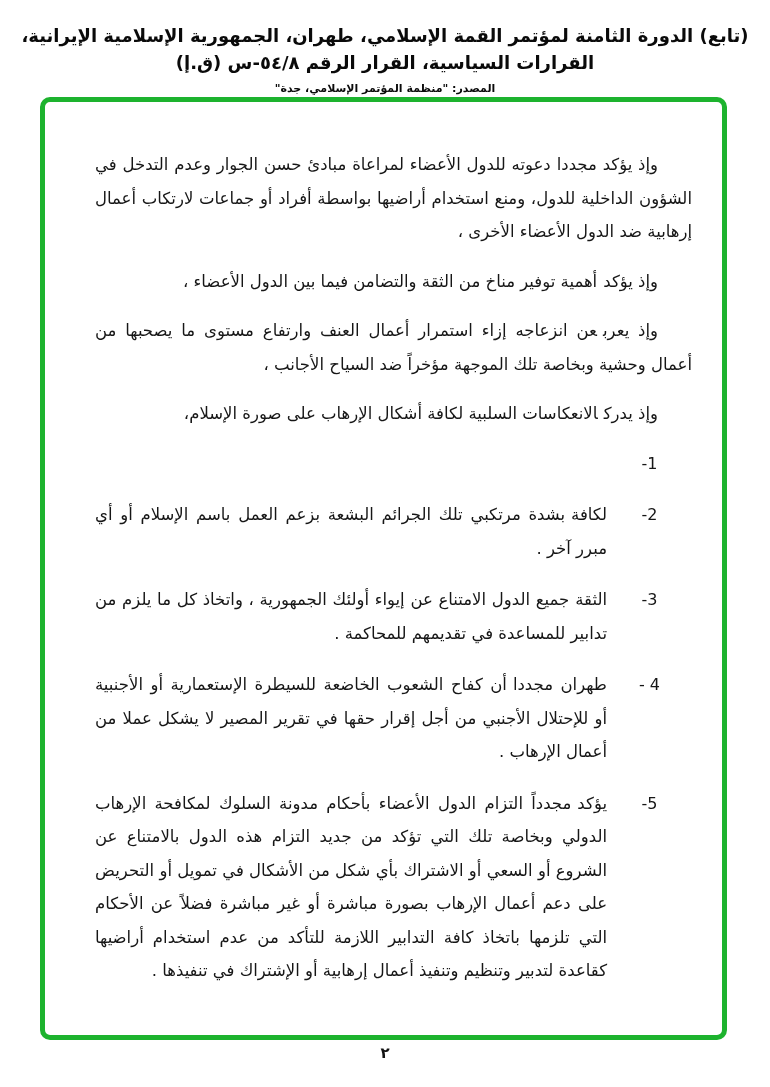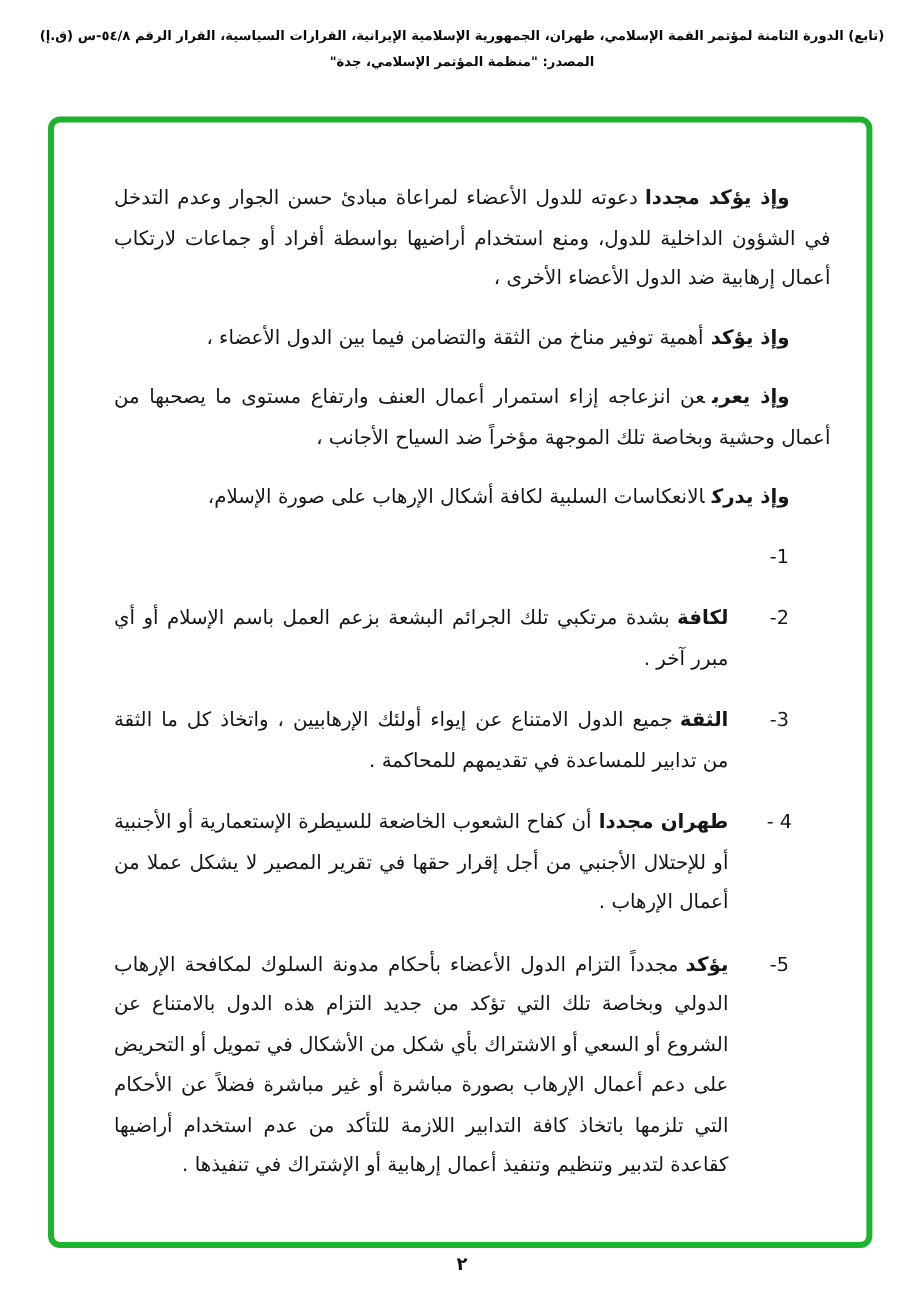--- a/index.html
+++ b/index.html
@@ -1,33 +1,33 @@
 <!DOCTYPE html>
 <html lang="ar"><head>
 <meta charset="utf-8">
 <style>
   html,body{margin:0;padding:0;background:#ffffff;}
   body{width:770px;height:1087px;font-family:"DejaVu Sans",sans-serif;color:#141414;}
   .page{position:relative;width:770px;height:1087px;background:#ffffff;overflow:hidden;}
 
   
   .doc-header{position:absolute;top:22px;left:10px;right:10px;direction:rtl;text-align:center;}
-  .doc-header .h1{font-weight:700;font-size:11px;line-height:1.5;color:#0a0a0a;}
+  .doc-header .h1{font-weight:700;font-size:18px;line-height:1.5;color:#0a0a0a;}
   .doc-header .h2{font-weight:700;font-size:11px;margin-top:6px;color:#0a0a0a;}
 
   
   .frame{position:absolute;left:40px;top:97px;width:677px;height:933px;
          border:5px solid #1db32e;border-radius:10px;box-sizing:content-box;}
 
   
   .content{position:absolute;top:0;left:0;right:0;direction:rtl;
            padding:46px 30px 10px 50px;
            font-size:16.5px;line-height:33.5px;text-align:justify;color:#161616;}
   .para{margin:0 0 16px 0;text-indent:34px;}
-  .lead{font-weight:700;margin-left:6px;white-space:nowrap;margin-top:30px;}
+  .lead{font-weight:400;margin-left:6px;white-space:nowrap;margin-top:30px;}
   .item{display:flex;margin:0 0 18px 0;}
   .marker{flex:0 0 85px;width:85px;text-align:center;direction:ltr;font-size:16px;}
   .itext{flex:1;text-align:justify;}
 
   .page-number{position:absolute;top:1044px;left:0;right:0;text-align:center;
                font-size:15px;font-weight:700;color:#111;}
 </style>
 </head>
 <body>
 
@@ -53,21 +53,21 @@
         <span class="marker" dir="ltr">-1</span>
       </div>
 
       <div class="item">
         <span class="marker" dir="ltr">-2</span>
         <span class="itext"><b class="lead">لكافة</b><span>بشدة مرتكبي تلك الجرائم البشعة بزعم العمل باسم الإسلام أو أي مبرر آخر .</span></span>
       </div>
 
       <div class="item">
         <span class="marker" dir="ltr">-3</span>
-        <span class="itext"><b class="lead">الثقة</b><span>جميع الدول الامتناع عن إيواء أولئك الإرهابيين ، واتخاذ كل ما الثقة من تدابير للمساعدة في تقديمهم للمحاكمة .</span></span>
+        <span class="itext"><b class="lead">الثقة</b><span>جميع الدول الامتناع عن إيواء أولئك الجمهورية ، واتخاذ كل ما يلزم من تدابير للمساعدة في تقديمهم للمحاكمة .</span></span>
       </div>
 
       <div class="item">
         <span class="marker" dir="ltr">- 4</span>
         <span class="itext"><b class="lead">طهران مجددا</b><span>أن كفاح الشعوب الخاضعة للسيطرة الإستعمارية أو الأجنبية أو للإحتلال الأجنبي من أجل إقرار حقها في تقرير المصير لا يشكل عملا من أعمال الإرهاب .</span></span>
       </div>
 
       <div class="item">
         <span class="marker" dir="ltr">-5</span>
         <span class="itext"><b class="lead">يؤكد</b><span>مجدداً التزام الدول الأعضاء بأحكام مدونة السلوك لمكافحة الإرهاب الدولي وبخاصة تلك التي تؤكد من جديد التزام هذه الدول بالامتناع عن الشروع أو السعي أو الاشتراك بأي شكل من الأشكال في تمويل أو التحريض على دعم أعمال الإرهاب بصورة مباشرة أو غير مباشرة فضلاً عن الأحكام التي تلزمها باتخاذ كافة التدابير اللازمة للتأكد من عدم استخدام أراضيها كقاعدة لتدبير وتنظيم وتنفيذ أعمال إرهابية أو الإشتراك في تنفيذها .</span></span>

